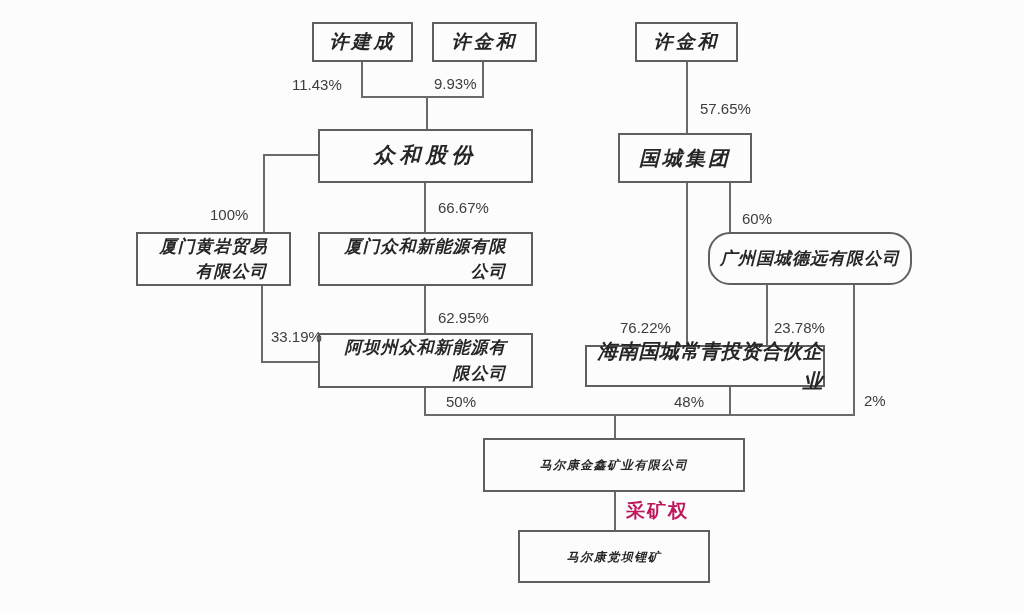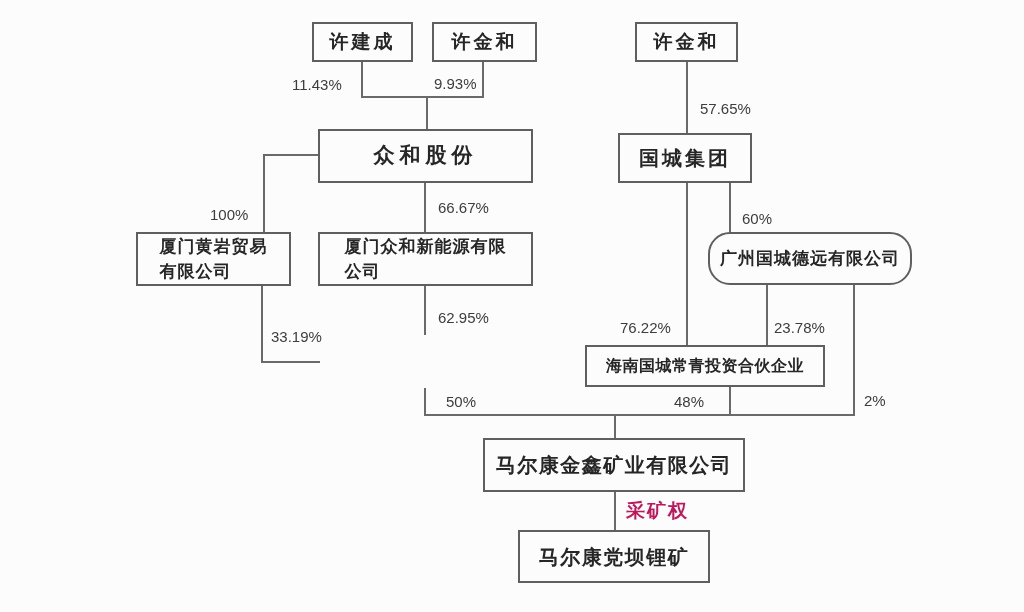--- a/index.html
+++ b/index.html
@@ -2,37 +2,37 @@
 <html><head>
 <meta charset="utf-8">
 <style>
   html,body{margin:0;padding:0;background:#fff;}
   #stage{
     position:relative;width:1024px;height:612px;background:#fcfcfc;
     font-family:"Liberation Serif","DejaVu Serif",serif;color:#262626;overflow:hidden;
   }
   .node{
     position:absolute;border:2px solid #5f5f5f;background:#fcfcfc;
-    display:flex;align-items:center;justify-content:center;text-align:left;
-    white-space:pre-line;line-height:1.5;font-weight:600;box-sizing:border-box;
+    display:flex;align-items:center;justify-content:center;text-align:right;
+    white-space:pre-line;line-height:1.5;font-weight:600;box-sizing:border-box;font-style:italic;
   }
   .vl{position:absolute;width:2px;background:#6a6a6a;}
   .hl{position:absolute;height:2px;background:#6a6a6a;}
   .pct{
     position:absolute;font-family:"Liberation Sans","DejaVu Sans",sans-serif;
     font-size:15px;color:#3d3d3d;font-weight:500;
   }
   .edge-cn{
     position:absolute;font-family:"Liberation Serif","DejaVu Serif",serif;
     font-size:19px;color:#be185d;font-weight:700;letter-spacing:2px;
   }
   .fs19{font-size:19px;letter-spacing:3px;}
   .fs17{font-size:17px;letter-spacing:1px;}
-  .fs16{font-size:16px;letter-spacing:0.5px;}
-  .fs18{font-size:20px;letter-spacing:1.5px;}
+  .fs16{font-size:20px;letter-spacing:0.5px;}
+  .fs18{font-size:12px;letter-spacing:1.5px;}
   .title{font-size:21px;font-weight:700;letter-spacing:5px;}
   .title2{font-size:20px;font-weight:700;letter-spacing:3px;}
 </style>
 </head>
 <body>
 
 <div id="stage">
 
   <div class="vl" style="left:361px;top:62px;height:36px;"></div>
   <div class="vl" style="left:482px;top:62px;height:36px;"></div>
@@ -65,20 +65,22 @@
 
   <div class="node title" style="left:318px;top:129px;width:215px;height:54px;"><span>众和股份</span></div>
   <div class="node title2" style="left:618px;top:133px;width:134px;height:50px;"><span>国城集团</span></div>
 
   <div class="node fs17" style="left:136px;top:232px;width:155px;height:54px;"><span>厦门黄岩贸易
 有限公司</span></div>
   <div class="node fs17" style="left:318px;top:232px;width:215px;height:54px;"><span>厦门众和新能源有限
 公司</span></div>
   <div class="node fs17" style="left:708px;top:232px;width:204px;height:53px;border-radius:22px;"><span>广州国城德远有限公司</span></div>
 
+  <div class="node fs17" style="left:318px;top:333px;width:215px;height:55px;"><span>阿坝州众和新能源有
+限公司</span></div>
   <div class="node fs16" style="left:585px;top:345px;width:240px;height:42px;"><span>海南国城常青投资合伙企业</span></div>
 
   <div class="node fs18" style="left:483px;top:438px;width:262px;height:54px;"><span>马尔康金鑫矿业有限公司</span></div>
   <div class="node fs18" style="left:518px;top:530px;width:192px;height:53px;"><span>马尔康党坝锂矿</span></div>
 
   <div class="pct" style="left:292px;top:76px;">11.43%</div>
   <div class="pct" style="left:434px;top:75px;">9.93%</div>
   <div class="pct" style="left:700px;top:100px;">57.65%</div>
   <div class="pct" style="left:210px;top:206px;">100%</div>
   <div class="pct" style="left:438px;top:199px;">66.67%</div>

